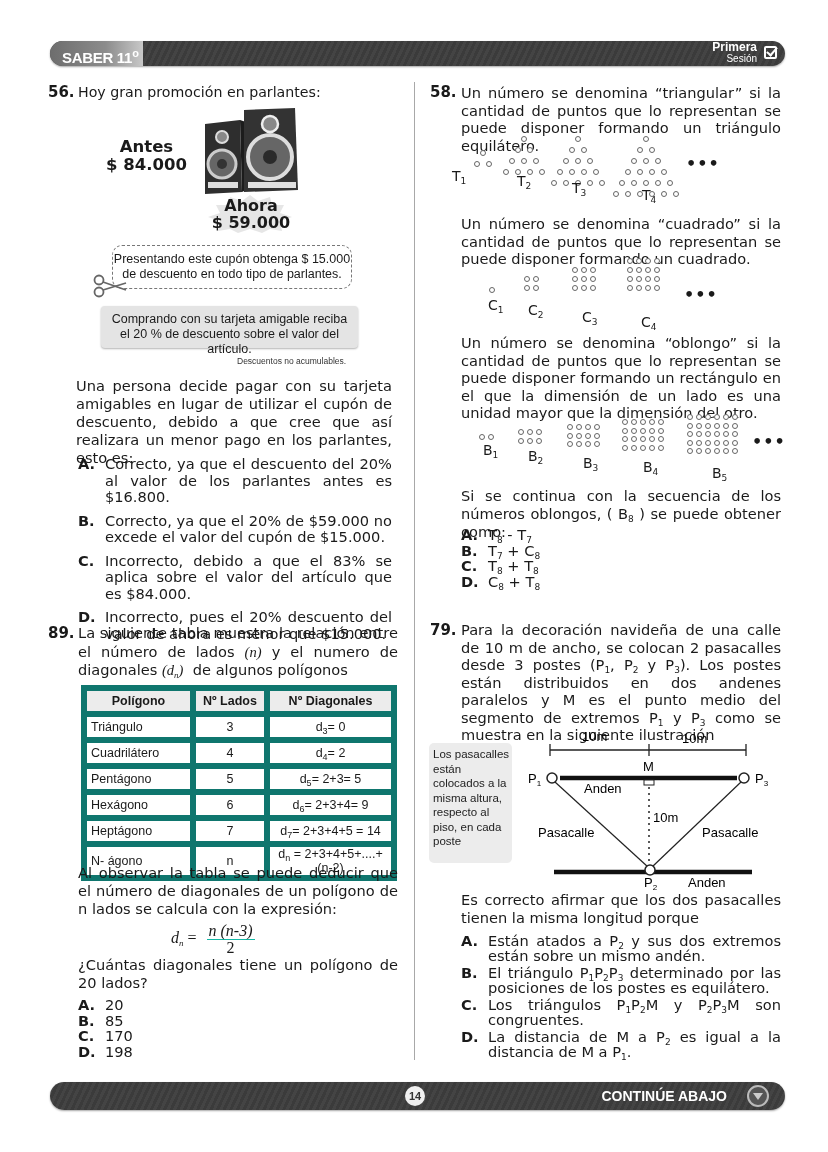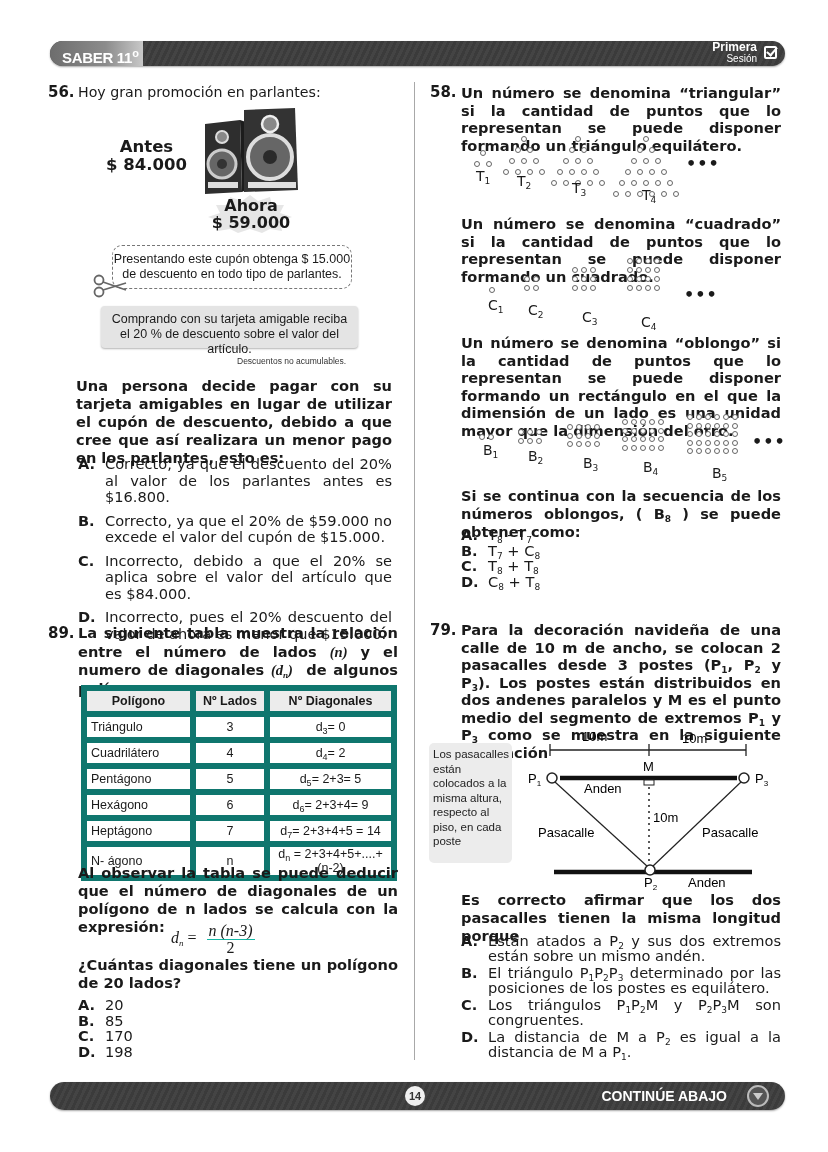--- a/index.html
+++ b/index.html
@@ -32,21 +32,21 @@
               font-size: 14px; font-family: "Liberation Sans", sans-serif; }
   .down-icon { position: absolute; right: 16px; top: 3px; width: 22px; height: 22px; border-radius: 50%;
                border: 2px solid #bbb; box-sizing: border-box; background: #555; }
   .down-icon::after { content: ""; position: absolute; left: 4px; top: 6px; border-left: 5px solid transparent;
                border-right: 5px solid transparent; border-top: 7px solid #ccc; }
 
   .divider { position: absolute; left: 414px; top: 82px; width: 1px; height: 978px; background: #a8a8a8; }
 
   .col { position: absolute; font-size: 14.2px; line-height: 16.5px; }
   .qnum { position: absolute; font-weight: bold; font-size: 15px; }
-  .qtext { text-align: justify; font-weight: bold; }
+  .qtext { text-align: justify; }
   .opts { margin: 0; padding: 0; list-style: none; }
   .opt { position: relative; padding-left: 27px; text-align: justify; }
   .opt .lbl { position: absolute; left: 0; top: 0; font-weight: bold; }
   sub { font-size: 9px; vertical-align: -3px; line-height: 0; }
 
   
   .antes { position: absolute; left: 106px; top: 138px; text-align: center; font-weight: bold; font-size: 16.5px; line-height: 18px;
            font-family: "DejaVu Sans", sans-serif; }
   .speakers { position: absolute; left: 200px; top: 102px; width: 100px; height: 100px; }
   .ahora-star { position: absolute; left: 208px; top: 195px; width: 84px; height: 38px; }
@@ -142,21 +142,21 @@
     <div>Comprando con su tarjeta amigable reciba</div>
     <div>el 20 % de descuento sobre el valor del artículo.</div>
   </div>
   <div class="no-acum">Descuentos no acumulables.</div>
 
   <div class="col qtext" style="left:76px;top:377px;width:316px;line-height:18px;font-size:14.6px;">Una persona decide pagar con su tarjeta amigables en lugar de utilizar el cupón de descuento, debido a que cree que así realizara un menor pago en los parlantes, esto es:</div>
 
   <ul class="opts col" style="left:78px;top:456px;width:314px;font-size:14.6px;">
     <li class="opt" style="margin-bottom:7px;"><span class="lbl">A.</span><span>Correcto, ya que el descuento del 20% al valor de los parlantes antes es $16.800.</span></li>
     <li class="opt" style="margin-bottom:7px;"><span class="lbl">B.</span><span>Correcto, ya que el 20% de $59.000 no excede el valor del cupón de $15.000.</span></li>
-    <li class="opt" style="margin-bottom:7px;"><span class="lbl">C.</span><span>Incorrecto, debido a que el 20% se aplica sobre el valor del artículo que es $84.000.</span></li>
+    <li class="opt" style="margin-bottom:7px;"><span class="lbl">C.</span><span>Incorrecto, debido a que el 83% se aplica sobre el valor del artículo que es $84.000.</span></li>
     <li class="opt"><span class="lbl">D.</span><span>Incorrecto, pues el 20% descuento del valor de ahora es menor que $15.000.</span></li>
   </ul>
 </div>
 
 <div>
   <div class="qnum" style="left:48px;top:624px;">89.</div>
   <div class="col qtext" style="left:78px;top:624px;width:320px;line-height:18.5px;font-size:14.6px;">
     <span>La siguiente tabla muestra la relación entre el número de lados</span>
     <i style="font-family:'Liberation Serif',serif;">(n)</i>
     <span>y el numero de diagonales</span>
@@ -272,21 +272,21 @@
       <span class="dot" style="left: 643px; top: 180px;"></span>
       <span class="dot" style="left: 655px; top: 180px;"></span>
       <span class="dot" style="left: 667px; top: 180px;"></span>
       <span class="dot" style="left: 613px; top: 191px;"></span>
       <span class="dot" style="left: 625px; top: 191px;"></span>
       <span class="dot" style="left: 637px; top: 191px;"></span>
       <span class="dot" style="left: 649px; top: 191px;"></span>
       <span class="dot" style="left: 661px; top: 191px;"></span>
       <span class="dot" style="left: 673px; top: 191px;"></span>
     </div>
-  <div class="fig-label" style="left:476px;top:168px;"><span>T</span><sub>1</sub></div>
+  <div class="fig-label" style="left:452px;top:168px;"><span>T</span><sub>1</sub></div>
   <div class="fig-label" style="left:517px;top:173px;"><span>T</span><sub>2</sub></div>
   <div class="fig-label" style="left:572px;top:180px;"><span>T</span><sub>3</sub></div>
   <div class="fig-label" style="left:642px;top:187px;"><span>T</span><sub>4</sub></div>
   <div class="ellipsis" style="left:686px;top:154px;">•••</div>
 
   <div class="col qtext" style="left:461px;top:215px;width:320px;line-height:17.5px;font-size:14.6px;">Un número se denomina “cuadrado” si la cantidad de puntos que lo representan se puede disponer formando un cuadrado.</div>
 
   <div class="dots" id="sq-dots">
       <span class="dot" style="left: 489px; top: 287px;"></span>
       <span class="dot" style="left: 524px; top: 276px;"></span>

